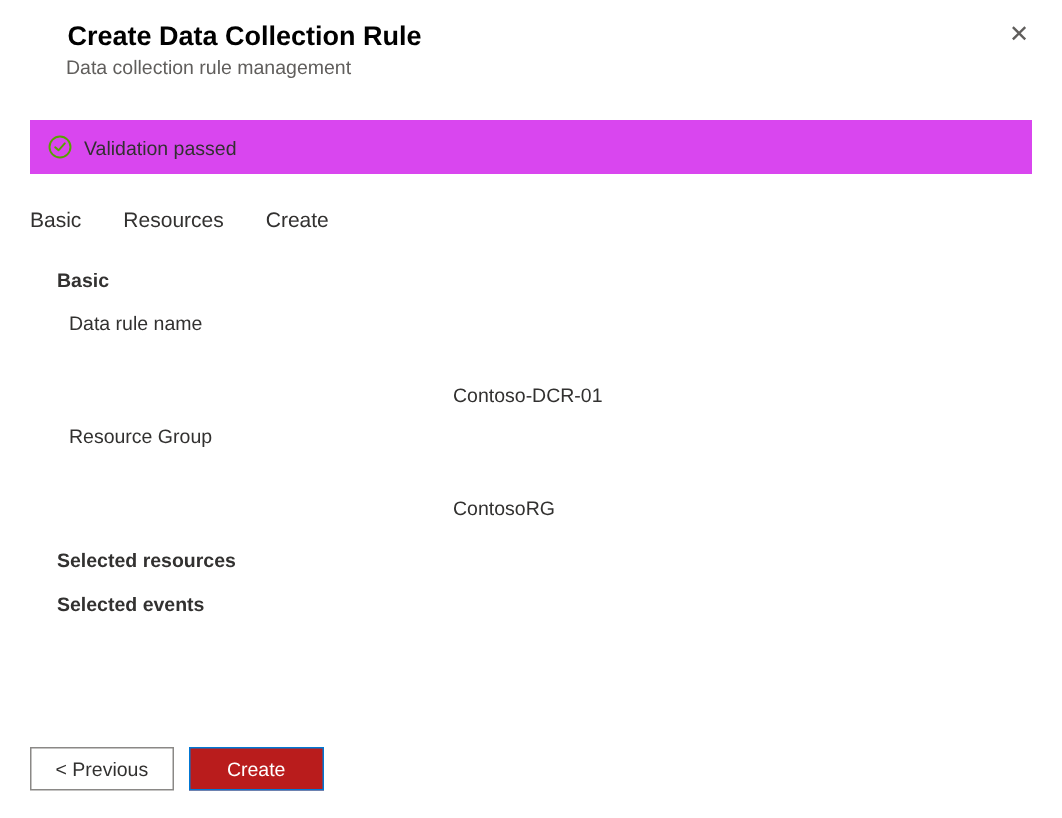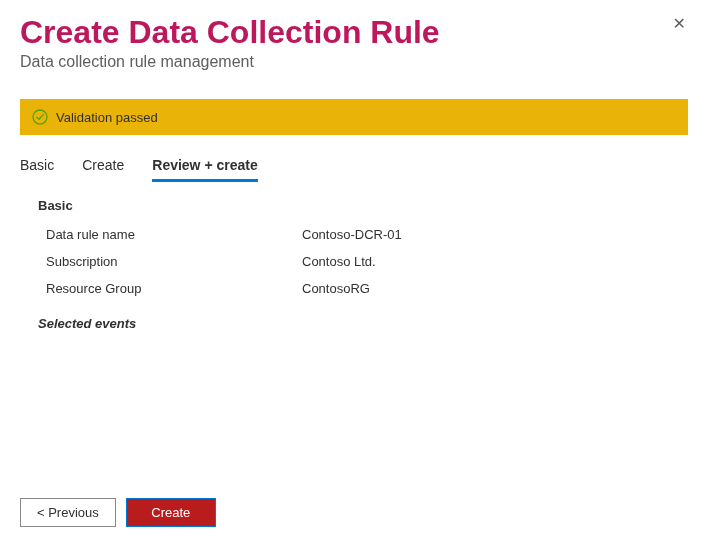--- a/index.html
+++ b/index.html
@@ -11,41 +11,43 @@
       width: 708px;
       height: 545px;
       position: relative;
       overflow: hidden;
     }
     .header {
       padding: 14px 20px 8px 20px;
       position: relative;
     }
     .header h1 {
-      font-size: 32px;
+      font-size: 18px;
       font-weight: 600;
-      color: #be185d;
+      color: #000000;
+      margin-left: 25px;
     }
     .header .subtitle {
-      font-size: 16px;
+      font-size: 13px;
       color: #605e5c;
       margin-top: 2px;
+      margin-left: 24px;
     }
     .close-btn {
       position: absolute;
       top: 16px;
       right: 22px;
       cursor: pointer;
       font-size: 16px;
       color: #605e5c;
       line-height: 1;
     }
     .validation-banner {
       margin: 20px 20px 0 20px;
-      background: #eab308;
+      background: #d946ef;
       padding: 10px 12px;
       display: flex;
       align-items: center;
       gap: 8px;
       font-size: 13px;
       color: #323130;
     }
     .check-icon {
       width: 16px;
       height: 16px;
@@ -80,39 +82,40 @@
     .kv-row {
       display: flex;
       padding: 6px 0 6px 8px;
     }
     .kv-key {
       width: 256px;
       color: #323130;
     }
     .kv-val {
       color: #323130;
+      margin-top: 48px;
     }
     .section-title.resources { margin-top: 14px; }
     .table {
       margin-top: 4px;
       width: 620px;
     }
     .table-header, .table-row {
       display: flex;
       padding: 10px 0 10px 14px;
       border-bottom: 1px solid #edebe9;
     }
     .table-header {
       font-weight: 600;
       border-top: none;
     }
     .col-name { width: 292px; }
     .col-type { flex: 1; }
     .events-section { margin-top: 14px; }
-    .events-section .section-title { margin-bottom: 2px; font-style: italic; }
+    .events-section .section-title { margin-bottom: 2px; }
     .events-value { font-size: 13px; }
     .footer {
       position: absolute;
       left: 0;
       right: 0;
       bottom: 0;
       padding: 14px 20px 18px 20px;
       display: flex;
       gap: 10px;
     }
@@ -146,40 +149,37 @@
 <div class="validation-banner">
   <svg class="check-icon" viewBox="0 0 16 16">
     <circle cx="8" cy="8" r="7" fill="none" stroke="#57a300" stroke-width="1.3"></circle>
     <path d="M4.8 8.2 L7 10.2 L11.2 5.6" fill="none" stroke="#57a300" stroke-width="1.3" stroke-linecap="round" stroke-linejoin="round"></path>
   </svg>
   <span>Validation passed</span>
 </div>
 
 <div class="tabs">
   <div class="tab">Basic</div>
+  <div class="tab">Resources</div>
   <div class="tab">Create</div>
-  <div class="tab active">Review + create</div>
 </div>
 
 <div class="content">
   <div class="section-title">Basic</div>
 
   <div class="kv-row">
     <div class="kv-key">Data rule name</div>
     <div class="kv-val">Contoso-DCR-01</div>
   </div>
   <div class="kv-row">
-    <div class="kv-key">Subscription</div>
-    <div class="kv-val">Contoso Ltd.</div>
-  </div>
-  <div class="kv-row">
     <div class="kv-key">Resource Group</div>
     <div class="kv-val">ContosoRG</div>
   </div>
 
+  <div class="section-title resources">Selected resources</div>
 
 
   <div class="events-section">
     <div class="section-title">Selected events</div>
   </div>
 </div>
 
 <div class="footer">
   <button class="btn">&lt;  Previous</button>
   <button class="btn primary">Create</button>

